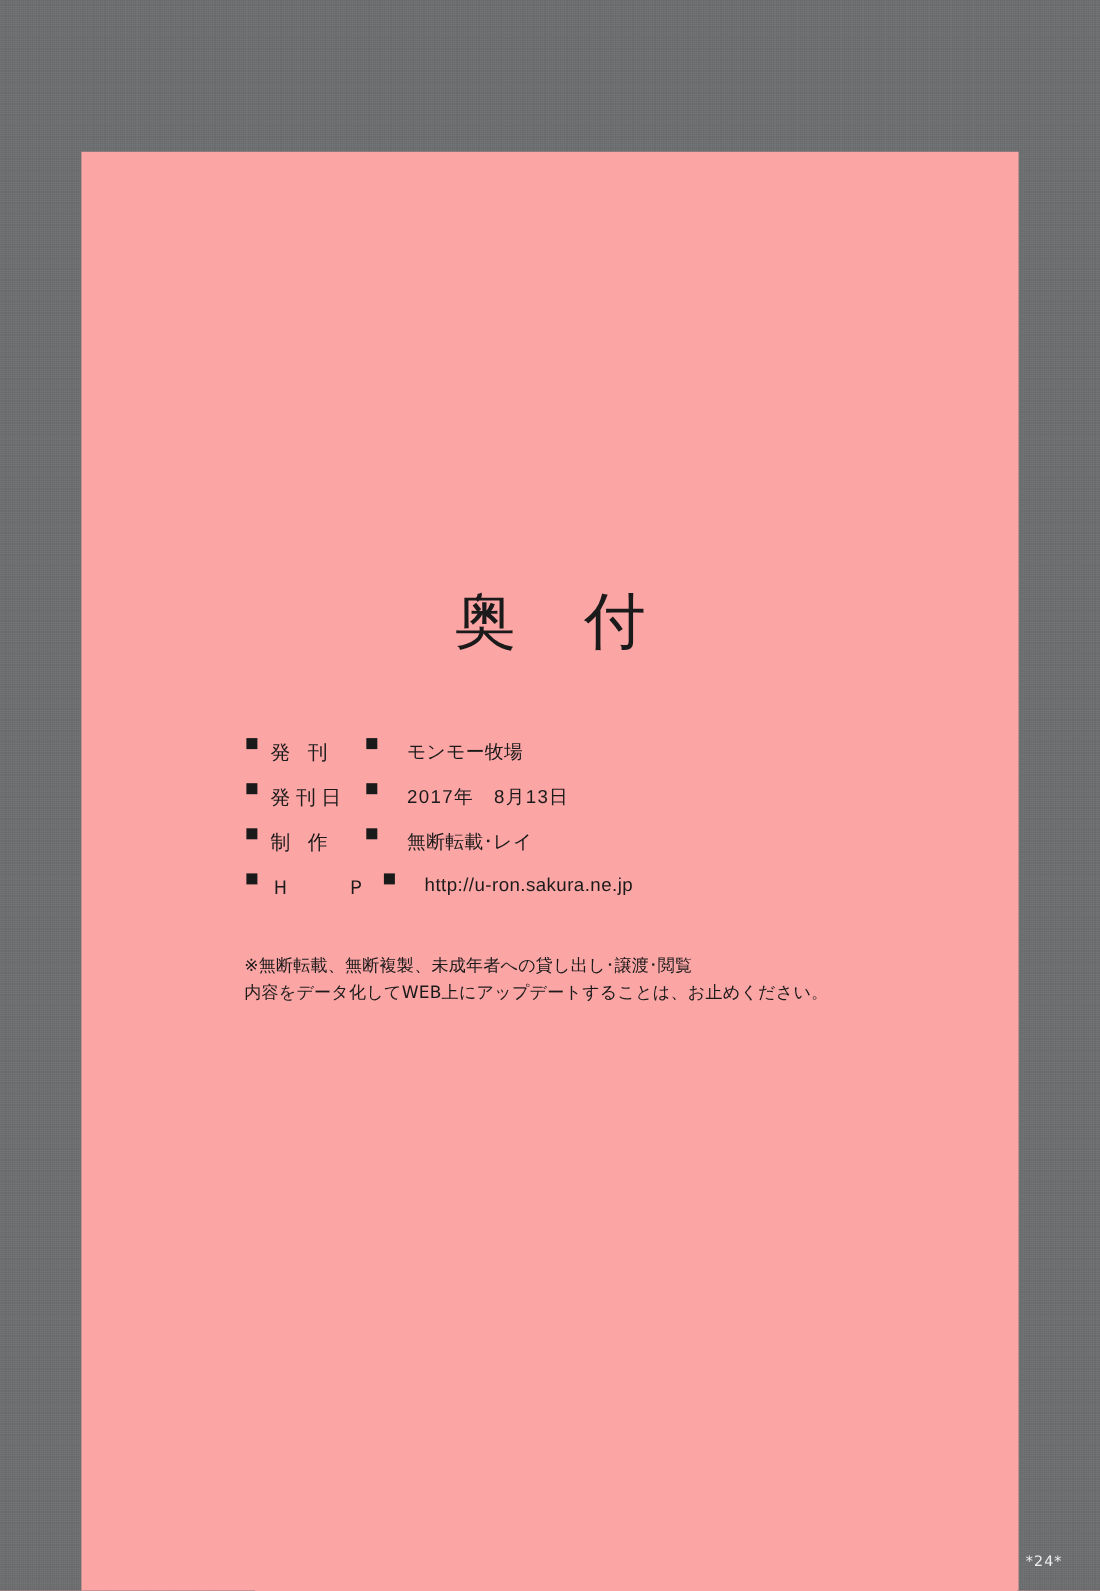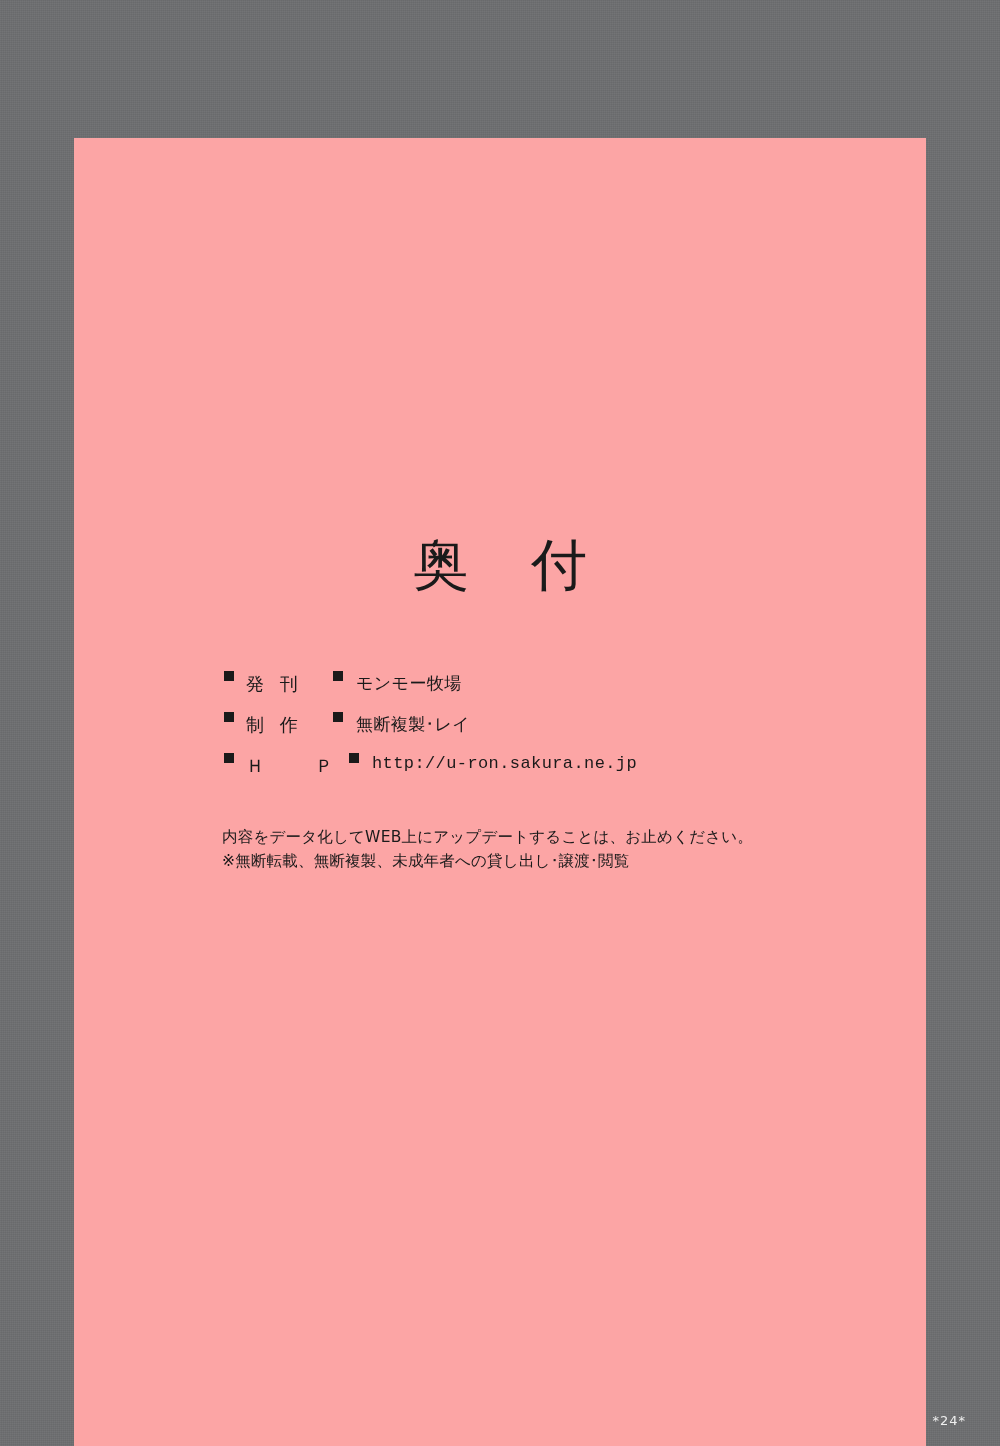--- a/index.html
+++ b/index.html
@@ -67,23 +67,23 @@
     letter-spacing: 5px;
     margin: 0 11px 0 12px;
     white-space: nowrap;
     font-family: "DejaVu Sans", sans-serif;
     min-width: 76px;
     display: inline-block;
   }
   .value {
     font-size: 17px;
     letter-spacing: 0.4px;
-    margin-left: 13px;
+    margin-left: 27px;
     white-space: nowrap;
-    font-family: Liberation Mono, monospace;
+    font-family: Liberation Sans, sans-serif;
   }
   .value.spaced {
     letter-spacing: 1.2px;
   }
   .notice {
     padding: 30px 0 0 148px;
     color: #1a1a1a;
     font-size: 15.5px;
     line-height: 1.55;
     font-family: "DejaVu Sans", sans-serif;
@@ -114,38 +114,44 @@
   <ul class="info-list">
 
     <li class="info-row">
       <span class="sq"></span>
       <span class="label">発 刊</span>
       <span class="sq"></span>
       <span class="value">モンモー牧場</span>
     </li>
 
 
+    <li class="info-row">
+      <span class="sq"></span>
+      <span class="label">発刊日</span>
+      <span class="sq"></span>
+      <span class="value spaced">2017年　8月13日</span>
+    </li>
 
     <li class="info-row">
       <span class="sq"></span>
       <span class="label">制 作</span>
       <span class="sq"></span>
-      <span class="value">無断複製･レイ</span>
+      <span class="value">無断転載･レイ</span>
     </li>
 
 
     <li class="info-row">
       <span class="sq"></span>
       <span class="label">Ｈ　　Ｐ</span>
       <span class="sq"></span>
       <span class="value">http://u-ron.sakura.ne.jp</span>
     </li>
 
   </ul>
 
   <div class="notice">
+    <div>※無断転載、無断複製、未成年者への貸し出し･譲渡･閲覧</div>
     <div>内容をデータ化してWEB上にアップデートすることは、お止めください。</div>
-    <div>※無断転載、無断複製、未成年者への貸し出し･譲渡･閲覧</div>
   </div>
 
 </div>
 
 <div class="page-number">*24*</div>
 
 </body></html>

